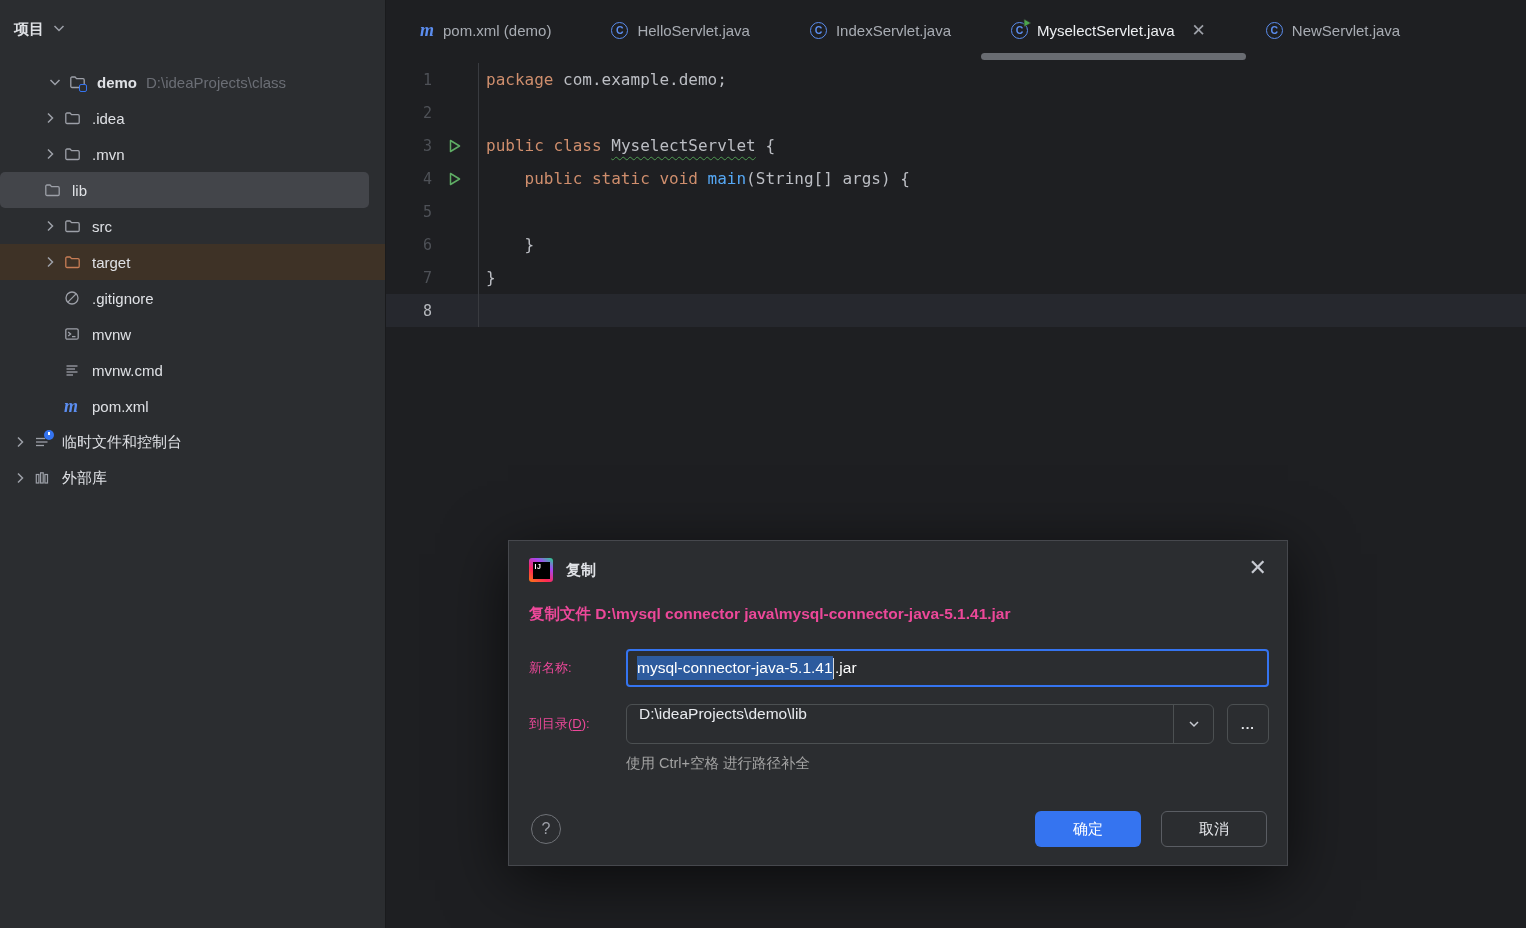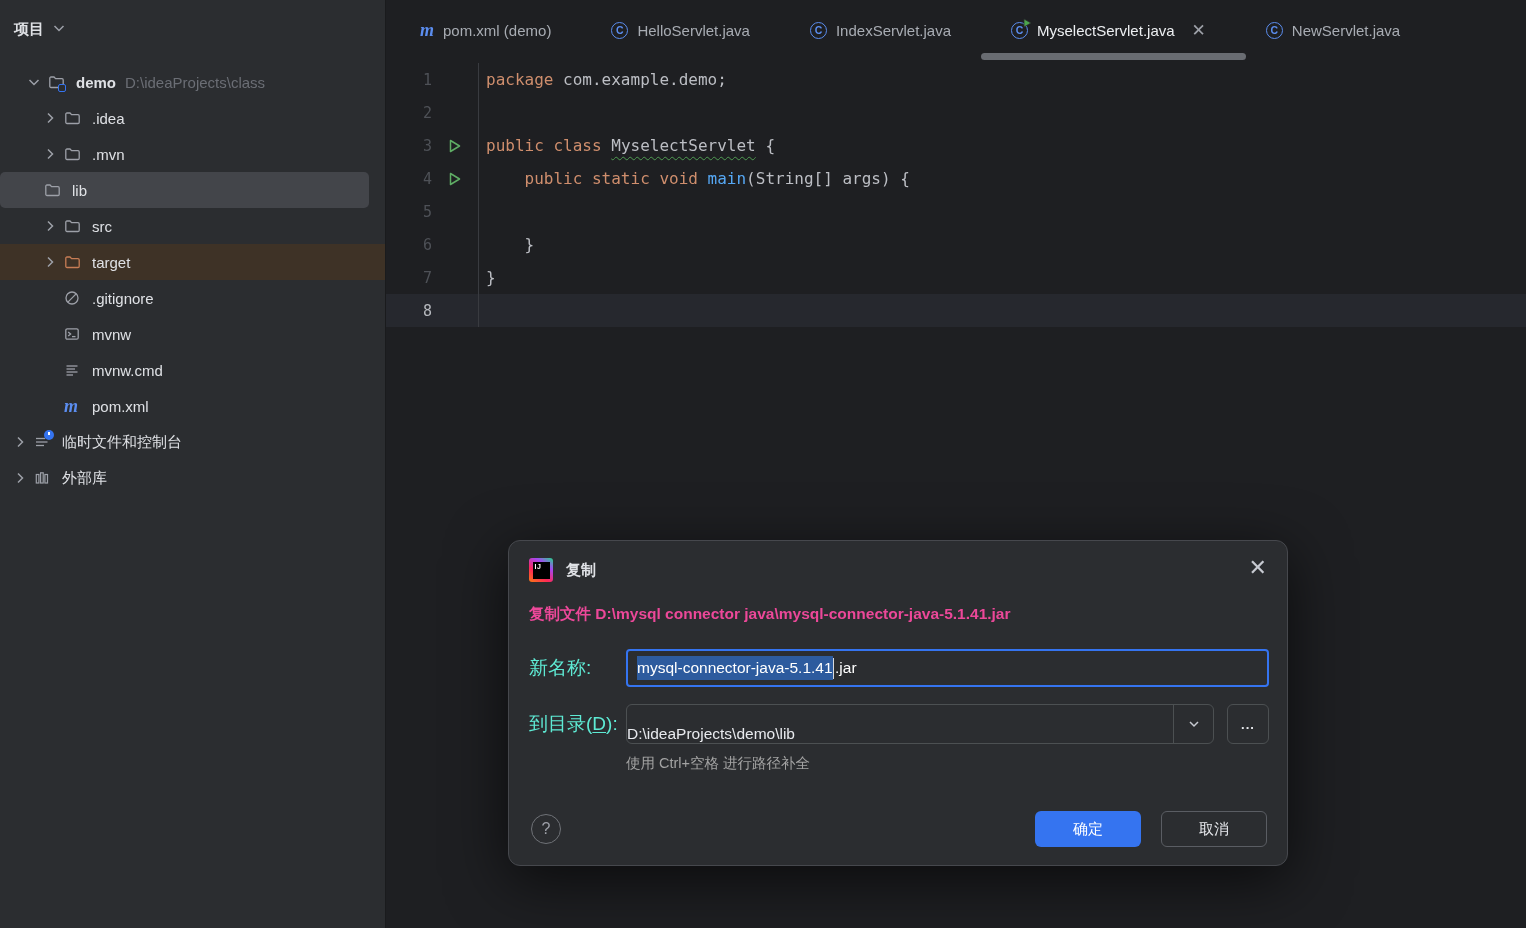--- a/index.html
+++ b/index.html
@@ -45,39 +45,39 @@
   .code-line.current .ln { color:#b6b9be; }
   .run-slot { width:46px; flex-shrink:0; display:flex; align-items:center; justify-content:center; }
   .code-text { flex:1; border-left:1px solid #393b40; padding-left:7px; white-space:pre; height:100%; display:flex; align-items:center; color:#BCBEC4; }
   .tk-kw { color:#CF8E6D; }
   .tk-pl { color:#BCBEC4; }
   .tk-fn { color:#56A8F5; }
   .tk-cls { color:#BCBEC4; text-decoration:underline wavy #4f9c52 1px; text-underline-offset:5px; }
 
   
   .dialog { position:absolute; left:508px; top:540px; width:780px; height:326px; background:#2b2d30;
-    border:1px solid #46484d; border-radius:12px; box-shadow:0 14px 60px rgba(0,0,0,.65); z-index:10; }
+    border:1px solid #46484d; border-radius:0; box-shadow:0 14px 60px rgba(0,0,0,.65); z-index:10; }
   .dlg-header { display:flex; align-items:center; gap:13px; padding:17px 20px 0 20px; }
   .dlg-logo { width:24px; height:24px; border-radius:3px; position:relative; flex-shrink:0;
     background:linear-gradient(215deg,#21d789 0%,#a447f2 30%,#fe2857 65%,#f97a12 100%); }
   .dlg-logo-inner { position:absolute; left:3.5px; top:3.5px; width:17px; height:17px; background:#000; }
   .dlg-logo-inner span { position:absolute; left:2px; top:1px; color:#fff; font-size:7px; font-weight:bold; letter-spacing:.5px; }
   .dlg-title { font-weight:bold; font-size:15px; }
   .dlg-close { position:absolute; right:20px; top:16px; font-size:22px; color:#c7cad1; line-height:1; cursor:default; }
   .dlg-source { padding:22px 20px 0 20px; font-weight:bold; font-size:15.5px; color:#ec4899; white-space:nowrap; }
   .dlg-form { padding:24px 18px 0 20px; display:grid; grid-template-columns:97px 1fr; row-gap:17px; align-items:center; }
-  .dlg-label { font-size:19px; color:#5eead4; }
+  .dlg-label { font-size:13px; color:#ec4899; }
   .mnemonic { text-decoration:underline; text-underline-offset:2px; }
   .name-field { height:38px; border:2px solid #3574F0; border-radius:4px; background:#2b2d30;
     display:flex; align-items:center; padding:0 9px; font-size:15.5px; color:#fff; white-space:pre; }
   .name-sel { background:#2d5b9e; padding:3px 0; }
   .caret { width:1.5px; height:21px; background:#d6d9de; margin:0 1px 0 0; }
   .dir-cell { display:flex; gap:13px; align-items:center; }
-  .combo { flex:1; height:40px; border:1px solid #4C5052; border-radius:6px; display:flex; align-items:flex-end;
-    padding-left:0; font-size:15.5px; color:#e8eaee; }
+  .combo { flex:1; height:40px; border:1px solid #4C5052; border-radius:6px; display:flex; align-items:flex-start;
+    padding-left:12px; font-size:15.5px; color:#e8eaee; }
   .combo-arrow { margin-left:auto; width:40px; height:100%; border-left:1px solid #4C5052; display:flex; align-items:center; justify-content:center; }
   .browse-btn { width:42px; height:40px; border:1px solid #4C5052; border-radius:6px; display:flex; align-items:center;
     justify-content:center; color:#e8eaee; font-weight:bold; letter-spacing:1px; font-size:13px; }
   .dlg-hint { grid-column:2; margin-top:-7px; font-size:14.5px; color:#a3a3a3; }
   .dlg-footer { position:absolute; left:0; right:0; bottom:0; height:66px; display:flex; align-items:center; padding:0 20px 6px 22px; }
   .help-btn { width:30px; height:30px; border:1px solid #6f7277; border-radius:50%; color:#9da0a8;
     display:flex; align-items:center; justify-content:center; font-size:16px; }
   .footer-spacer { flex:1; }
   .btn { height:36px; width:106px; border-radius:6px; display:flex; align-items:center; justify-content:center; font-size:15px; }
   .btn-primary { background:#3574F0; color:#fff; }
@@ -88,21 +88,21 @@
 
 <div class="app">
   <aside class="project-panel">
     <div class="panel-header">
       <span>项目</span>
       <span id="hdr-chev"><svg width="16" height="16" viewBox="0 0 16 16" fill="none">
             <path d="M3.5 6l4.5 4.5L12.5 6" stroke="#9DA0A8" stroke-width="1.5"></path>
           </svg></span>
     </div>
     <div class="tree" id="tree">
-        <div class="tree-row" style="padding-left: 20px;">
+        <div class="tree-row" style="padding-left: 0; margin-left: 41px;">
           <span class="chev-slot">
             <svg width="16" height="16" viewBox="0 0 16 16" fill="none">
               <path d="M3.5 6l4.5 4.5L12.5 6" stroke="#9DA0A8" stroke-width="1.5"></path>
             </svg>
           </span>
           <span class="icon-slot">
             <span class="pf-wrap">
               <svg width="16" height="16" viewBox="0 0 16 16" fill="none">
                 <path d="M1.8 4.2c0-.7.5-1.2 1.2-1.2h3l1.6 1.7h6.4c.7 0 1.2.5 1.2 1.2v6.4c0 .7-.5 1.2-1.2 1.2H3c-.7 0-1.2-.5-1.2-1.2z" stroke="#9DA0A8" stroke-width="1.3"></path>
               </svg>

